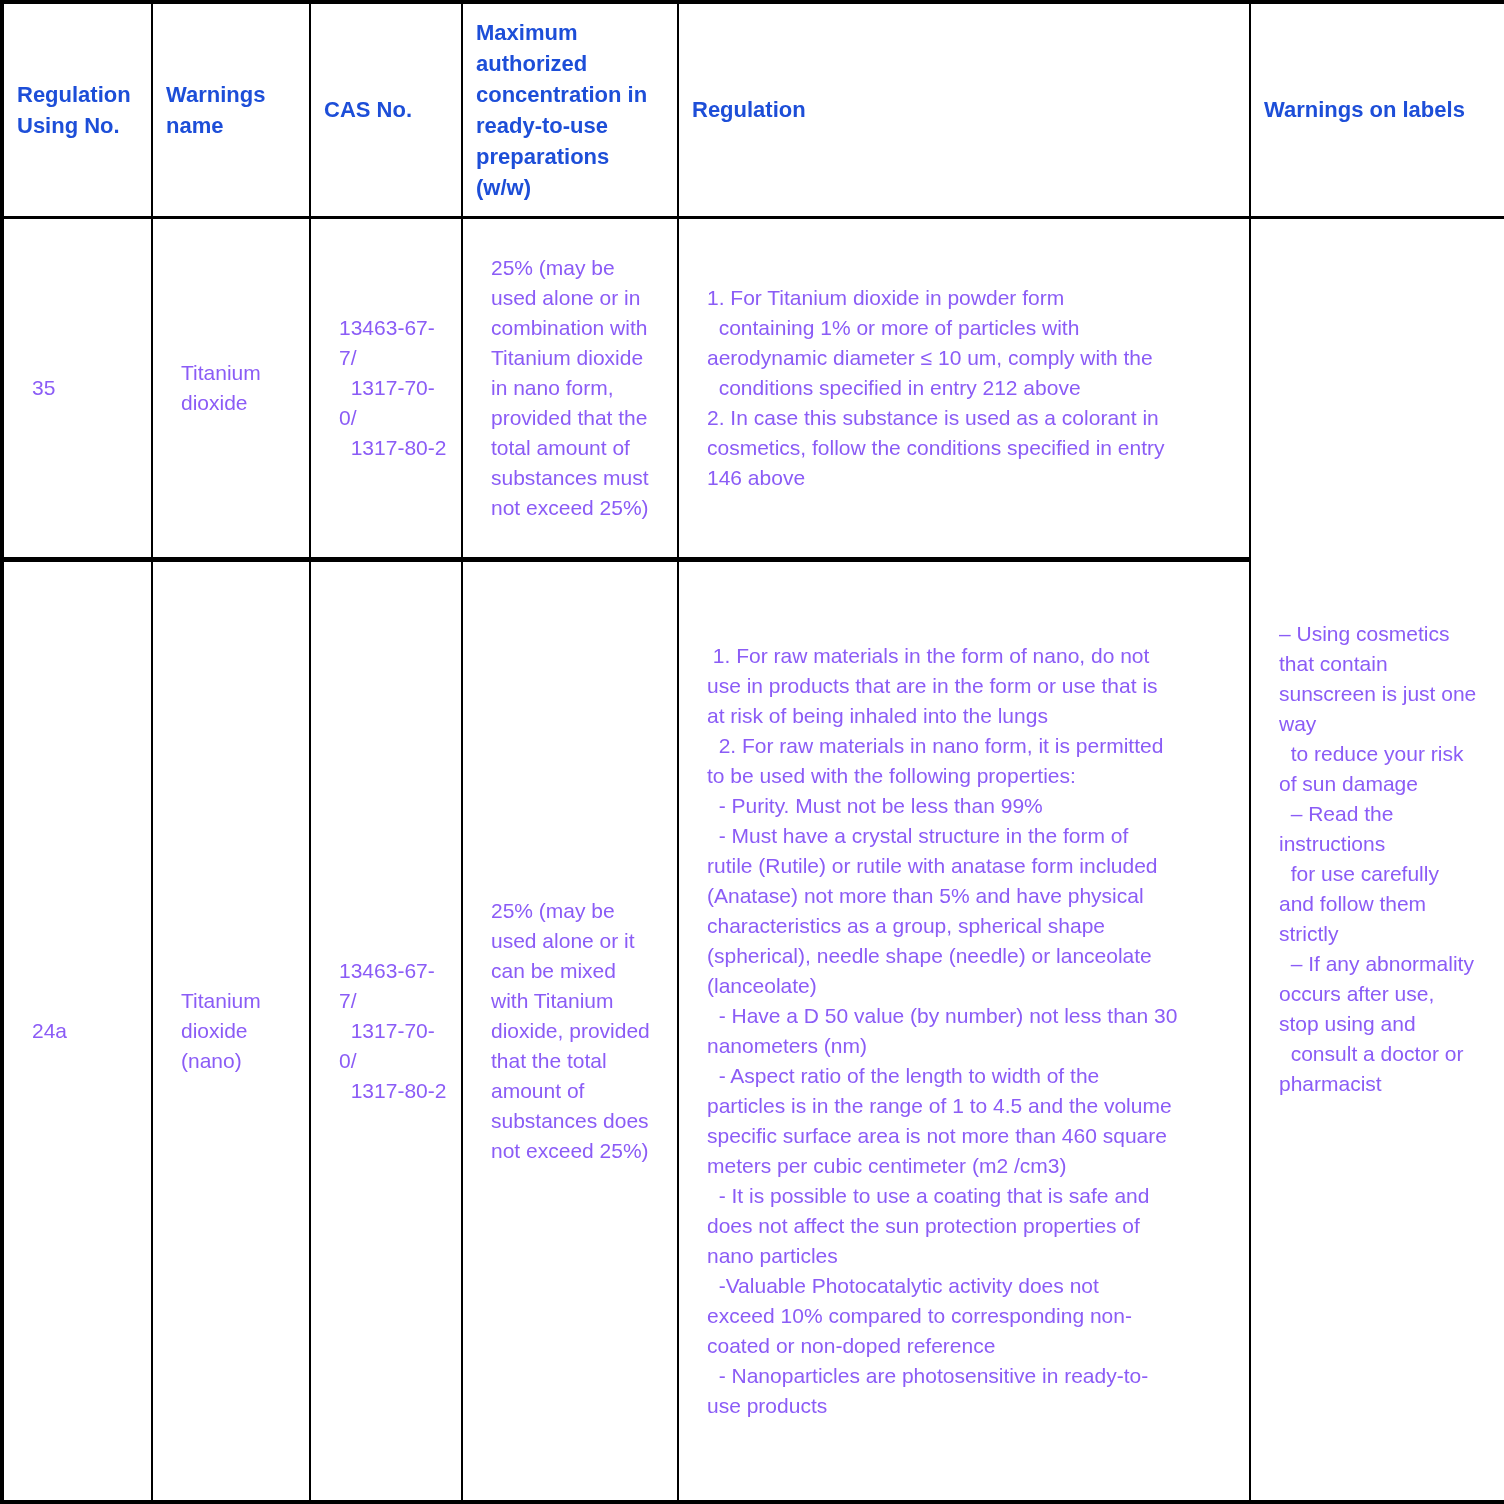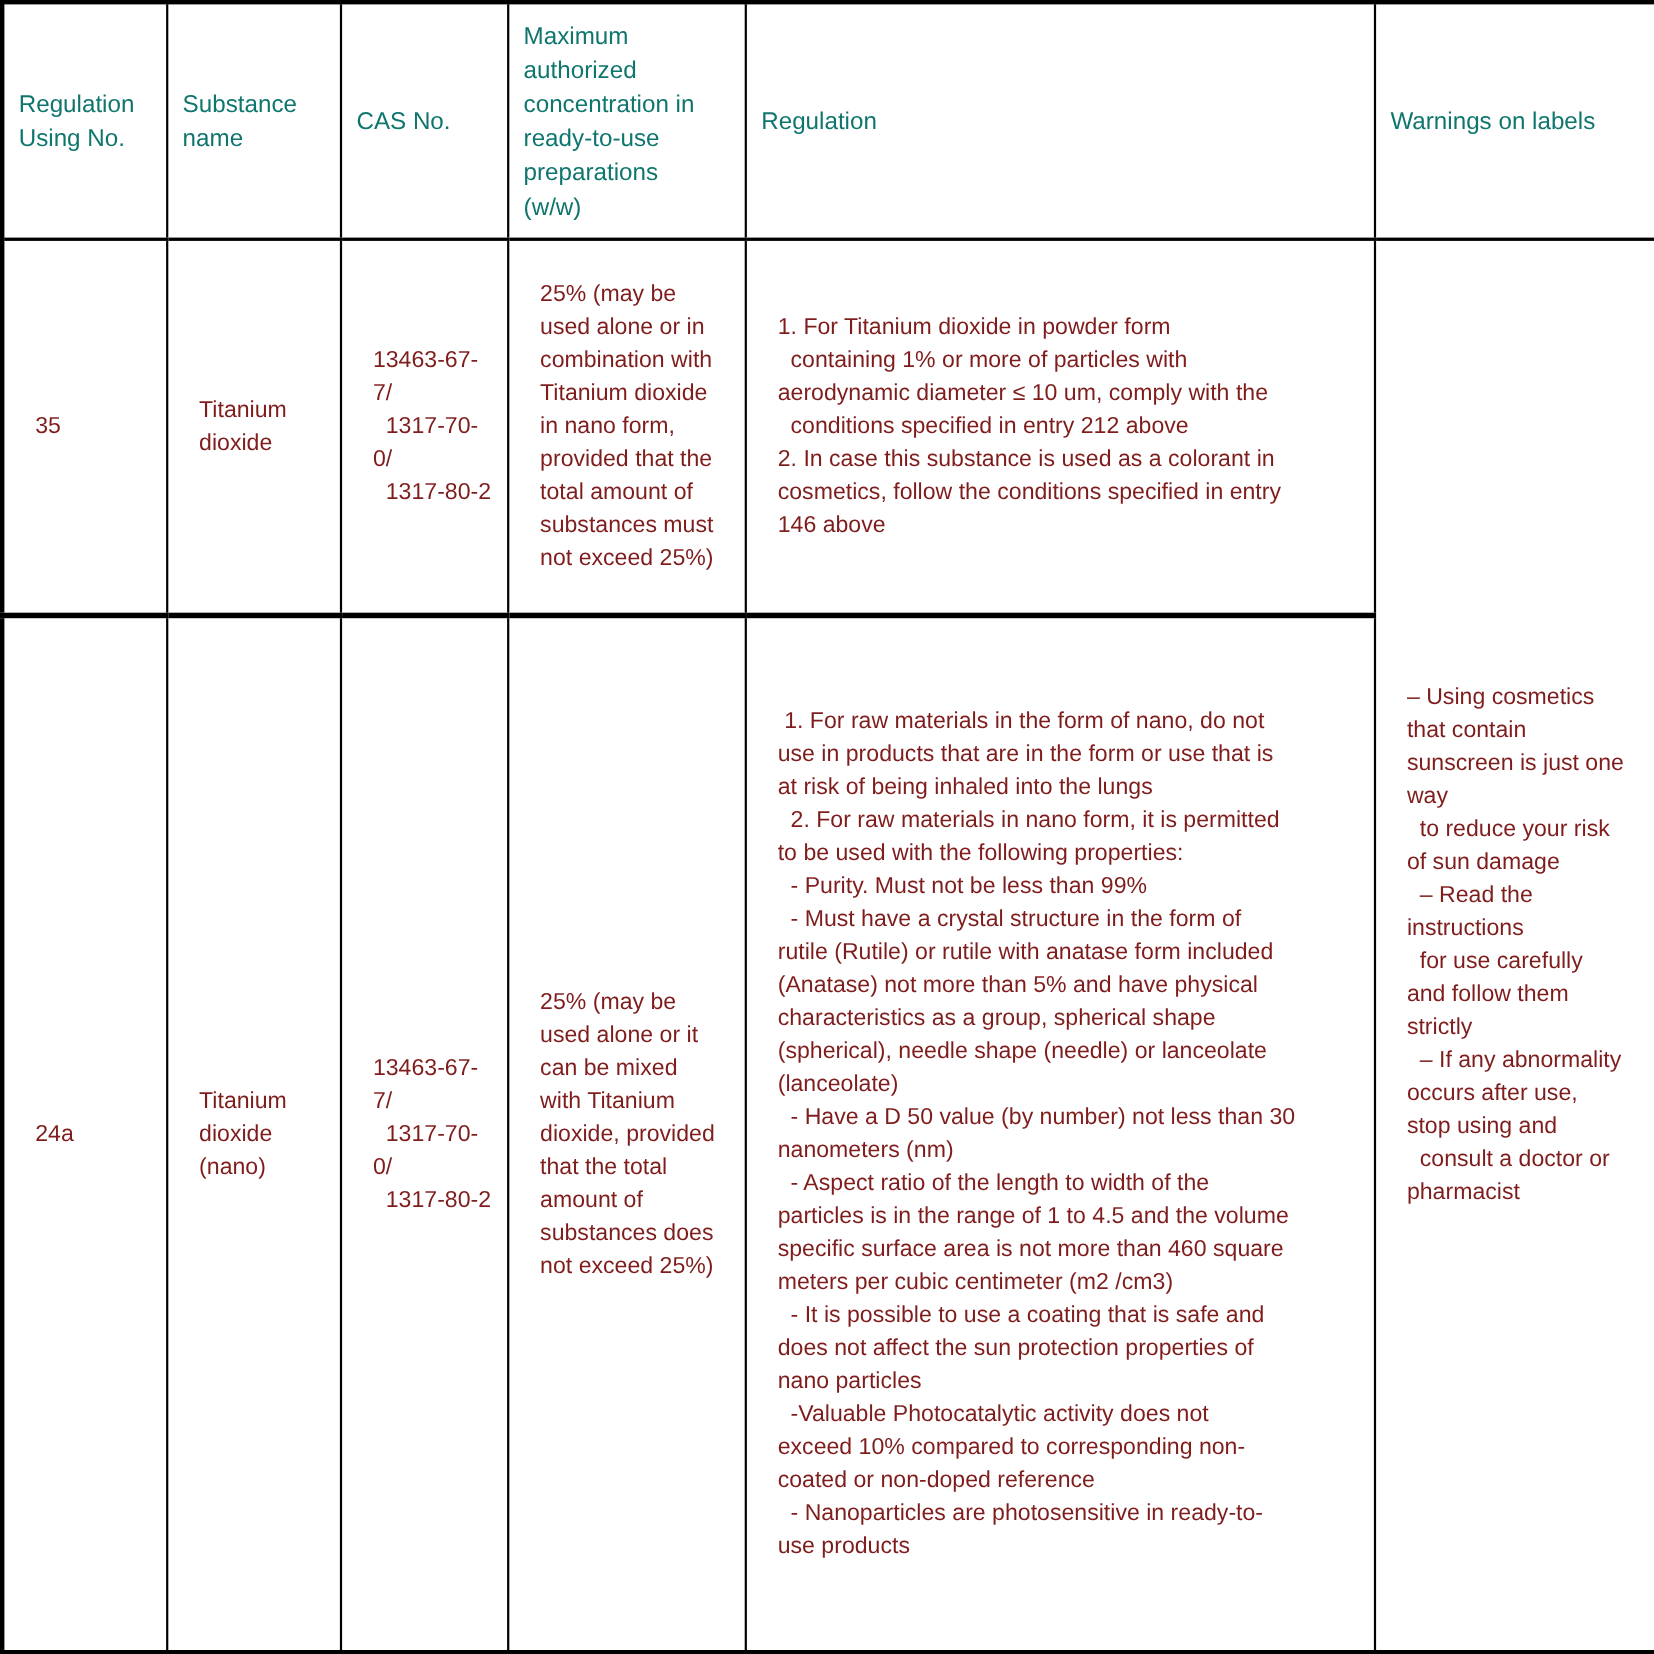--- a/index.html
+++ b/index.html
@@ -26,28 +26,28 @@
     vertical-align: middle;
     text-align: left;
     padding: 8px 10px 8px 13px;
     white-space: pre-wrap;
     overflow: hidden;
     box-sizing: border-box;
   }
   th {
     font-size: 22px;
     line-height: 31px;
-    font-weight: normal;
-    color: #0f766e;
+    font-weight: bold;
+    color: #1d4ed8;
   }
   td {
     font-size: 21px;
     line-height: 30px;
     font-weight: normal;
-    color: #7f1d1d;
+    color: #8b5cf6;
     padding-left: 28px;
   }
   tr.header-row { height: 215px; }
   tr.header-row th { border-bottom: 3px solid #000; }
   tr.row-24 { height: 342px; }
   tr.row-24 td { border-bottom: 5px solid #000; }
   tr.row-24 td.warnings-cell { border-bottom: none; }
 </style>
 </head>
 <body>
@@ -59,21 +59,21 @@
       <col style="width:158px">
       <col style="width:152px">
       <col style="width:216px">
       <col style="width:572px">
       <col style="width:256px">
     </colgroup>
     <thead>
       <tr class="header-row">
         <th>Regulation
 Using No.</th>
-        <th>Substance
+        <th>Warnings
 name</th>
         <th>CAS No.</th>
         <th>Maximum
 authorized
 concentration in
 ready-to-use
 preparations
 (w/w)</th>
         <th>Regulation</th>
         <th>Warnings on labels</th>

